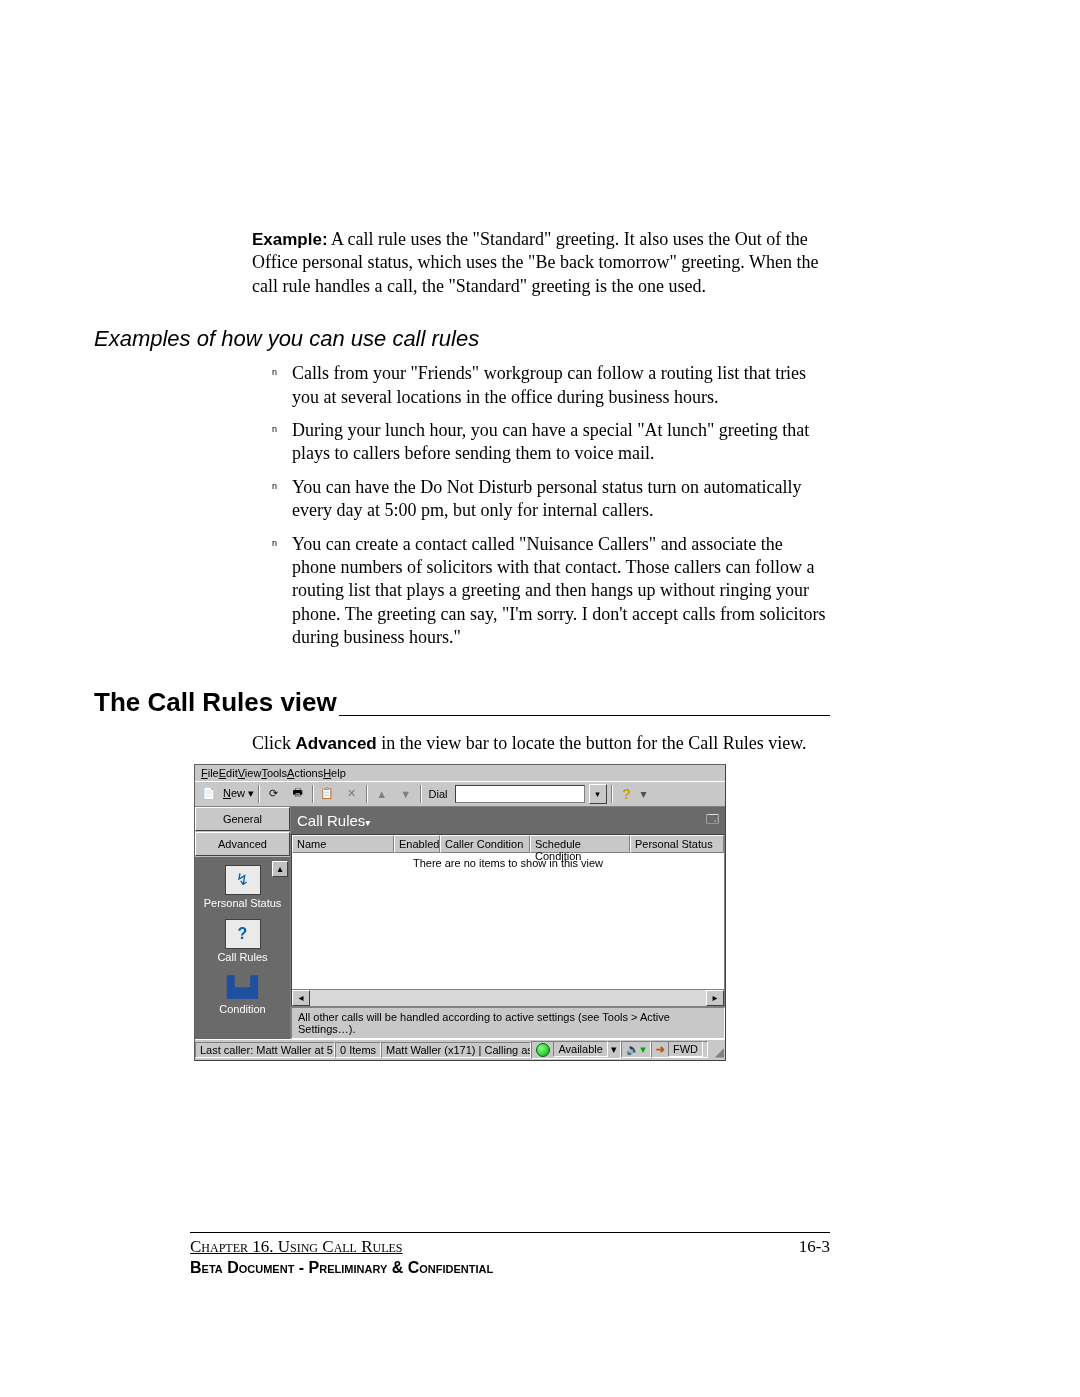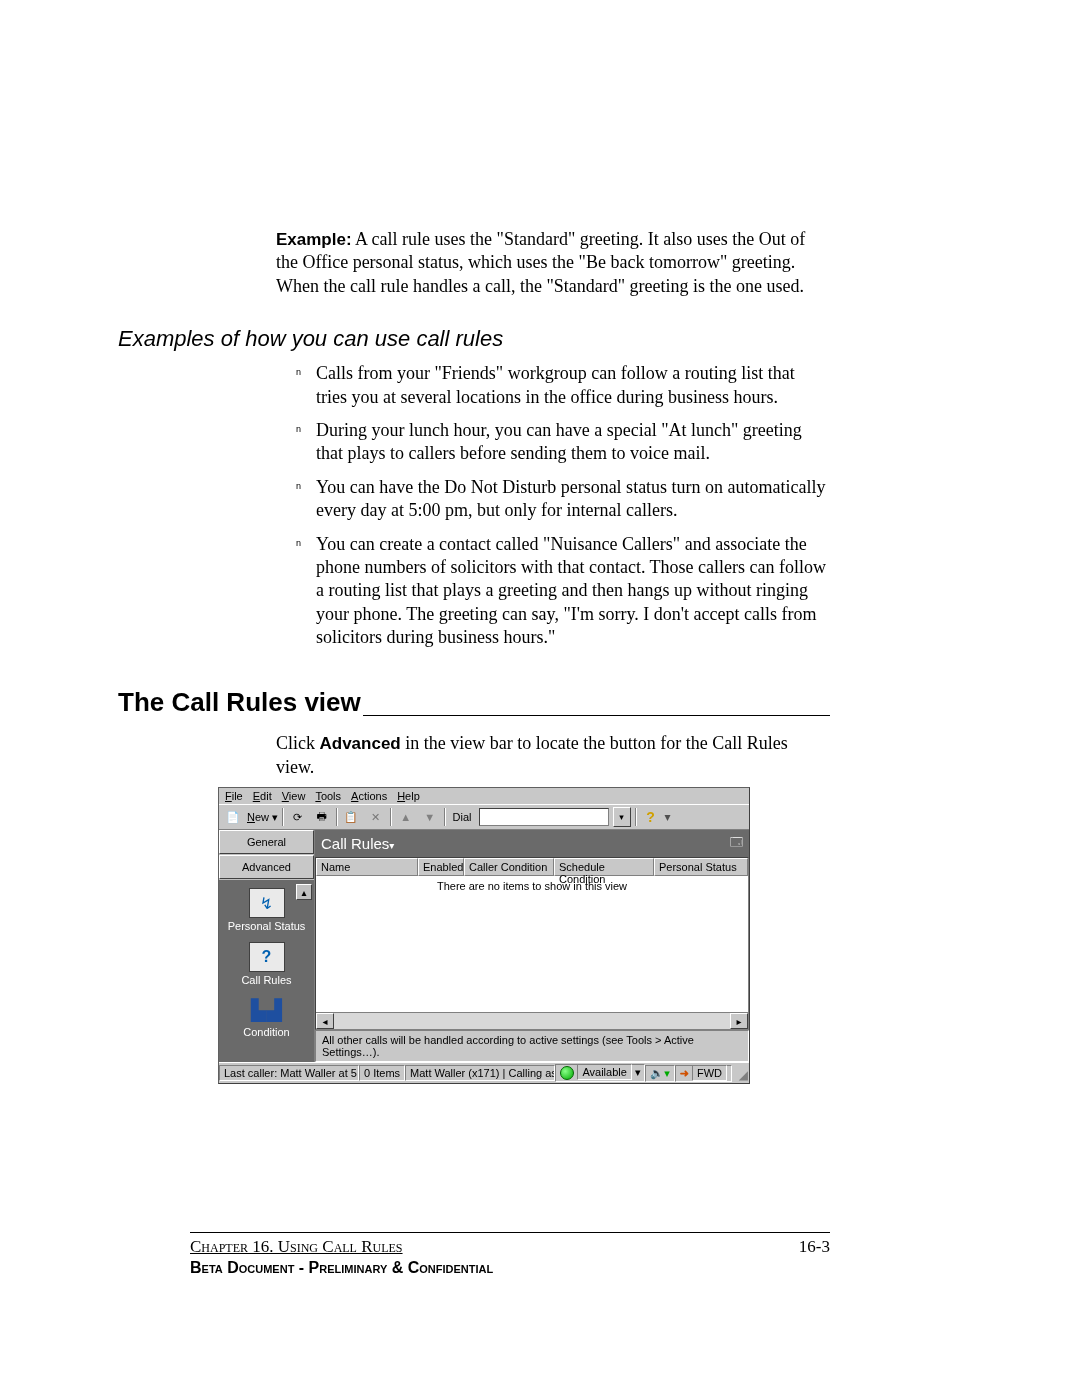--- a/index.html
+++ b/index.html
@@ -7,21 +7,21 @@
     padding: 0;
     background: #fff;
     font-family: "Times New Roman", Times, serif;
     color: #000;
   }
   .page {
     width: 1080px;
     height: 1397px;
     position: relative;
     box-sizing: border-box;
-    padding: 210px 250px 120px 118px;
+    padding: 210px 250px 120px 94px;
   }
   .body-text {
     font-size: 18px;
     line-height: 1.3;
     margin-left: 158px;
   }
   .body-text b {
     font-family: Arial, Helvetica, sans-serif;
     font-weight: bold;
     font-size: 17px;
@@ -89,21 +89,21 @@
     border-bottom: 1px solid #404040;
     border-right: 1px solid #404040;
     background: #c0c0c0;
     font-family: Arial, Helvetica, sans-serif;
     display: flex;
     flex-direction: column;
     box-sizing: border-box;
   }
   .menubar {
     display: flex;
-    gap: 10px;
+    gap: 0;
     padding: 2px 6px;
     font-size: 11px;
     background: #c8c8c8;
   }
   .menubar span u { text-decoration: underline; }
   .toolbar {
     display: flex;
     align-items: center;
     gap: 4px;
     padding: 2px 4px;

